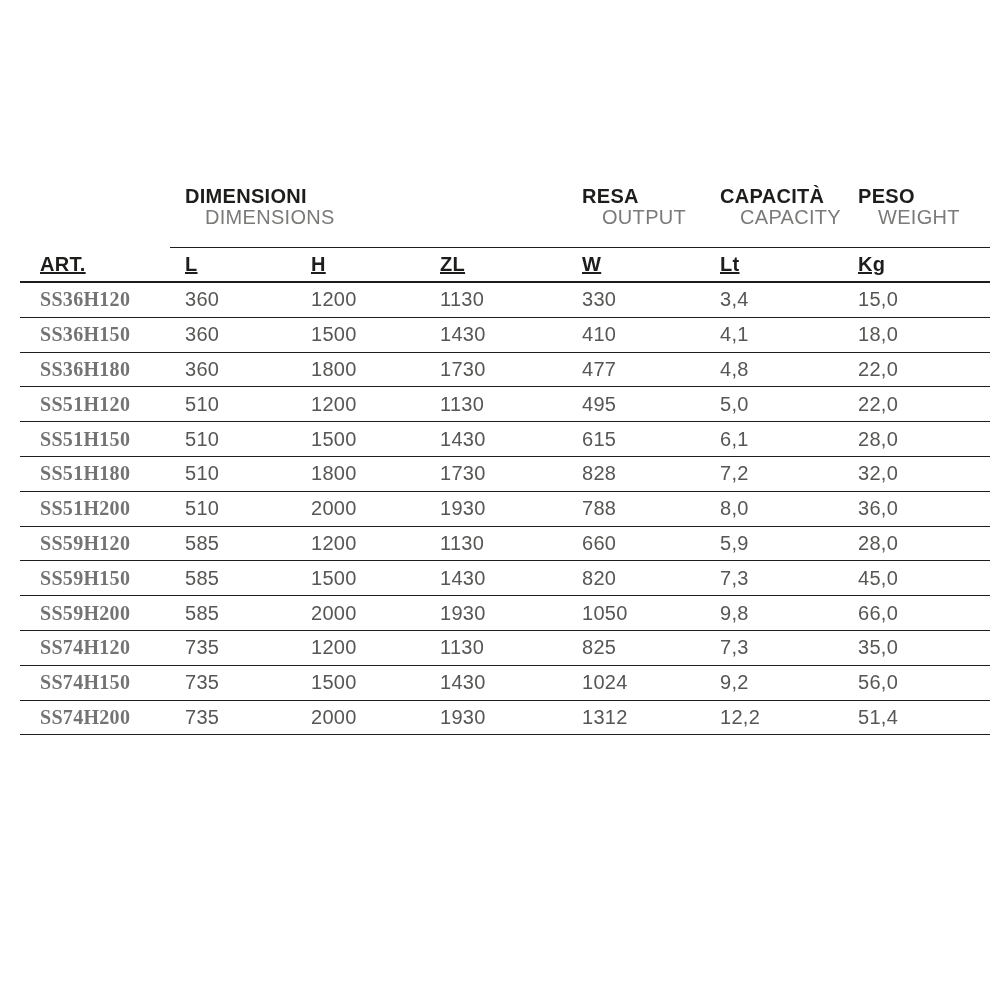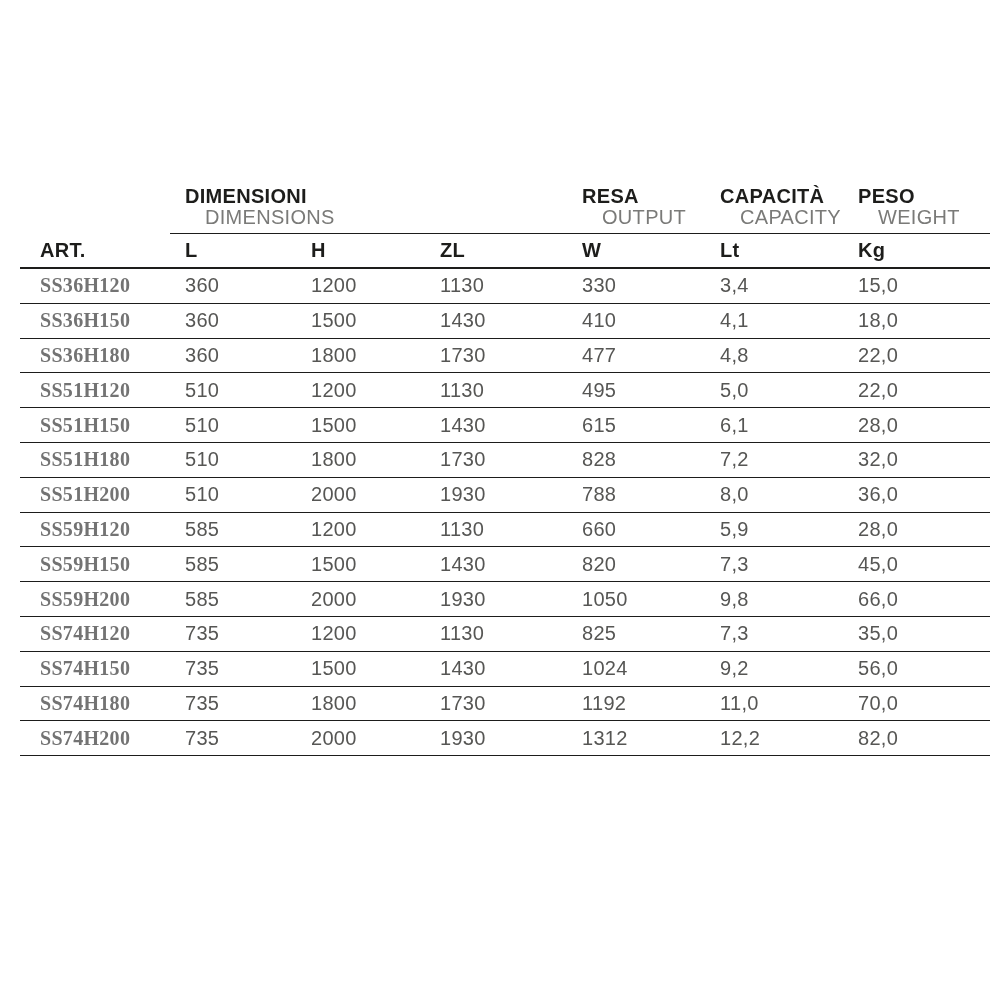--- a/index.html
+++ b/index.html
@@ -32,21 +32,21 @@
     white-space: nowrap;
     overflow: hidden;
   }
   th.art-head, td.art-cell {
     padding-left: 20px;
   }
   
   tr.group-row th {
     height: 58px;
     vertical-align: bottom;
-    padding-bottom: 5px;
+    padding-bottom: 19px;
     border-bottom: 1.5px solid #1d1d1b;
   }
   tr.group-row th.art-head {
     border-bottom: none;
   }
   .group-it {
     font-size: 20px;
     line-height: 21px;
     font-weight: bold;
     color: #1d1d1b;
@@ -61,20 +61,21 @@
     margin-left: 20px;
   }
   
   tr.unit-row th {
     height: 33px;
     font-size: 20px;
     font-weight: bold;
     color: #1d1d1b;
     letter-spacing: 0.3px;
     border-bottom: 2px solid #1d1d1b;
+    text-decoration: underline;
   }
   
   tbody td {
     height: 33.8px;
     font-size: 20px;
     color: #565654;
     letter-spacing: 0.3px;
     border-bottom: 1.5px solid #1d1d1b;
   }
   tbody td.art-cell {
@@ -230,32 +231,23 @@
         <tr>
           <td class="art-cell">SS74H150</td>
           <td>735</td>
           <td>1500</td>
           <td>1430</td>
           <td>1024</td>
           <td>9,2</td>
           <td>56,0</td>
         </tr>
         <tr>
-          <td class="art-cell">SS74H180</td>
-          <td>735</td>
-          <td>1800</td>
-          <td>1730</td>
-          <td>1192</td>
-          <td>11,0</td>
-          <td>70,0</td>
-        </tr>
-        <tr>
           <td class="art-cell">SS74H200</td>
           <td>735</td>
           <td>2000</td>
           <td>1930</td>
           <td>1312</td>
           <td>12,2</td>
-          <td>82,0</td>
+          <td>51,4</td>
         </tr>
       </tbody>
   </table>
 </div>
 
 </body></html>

